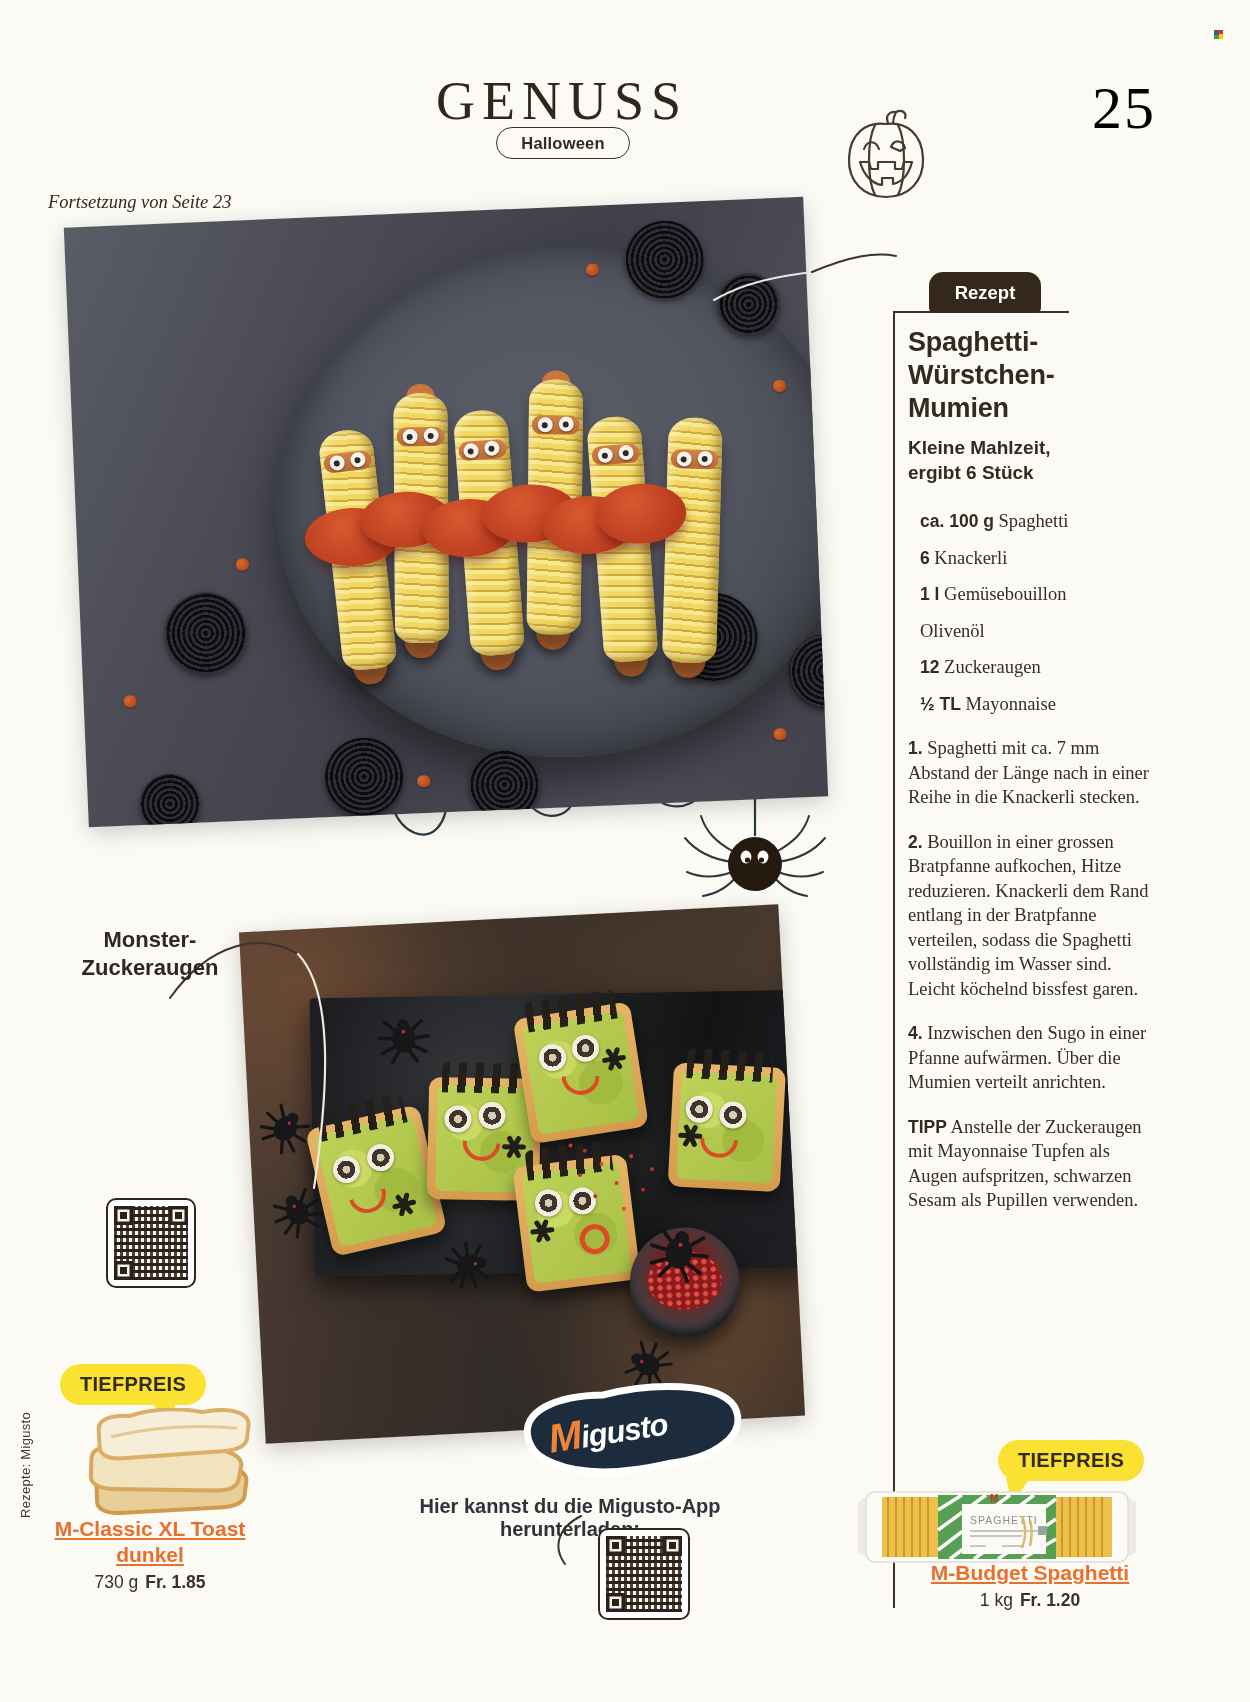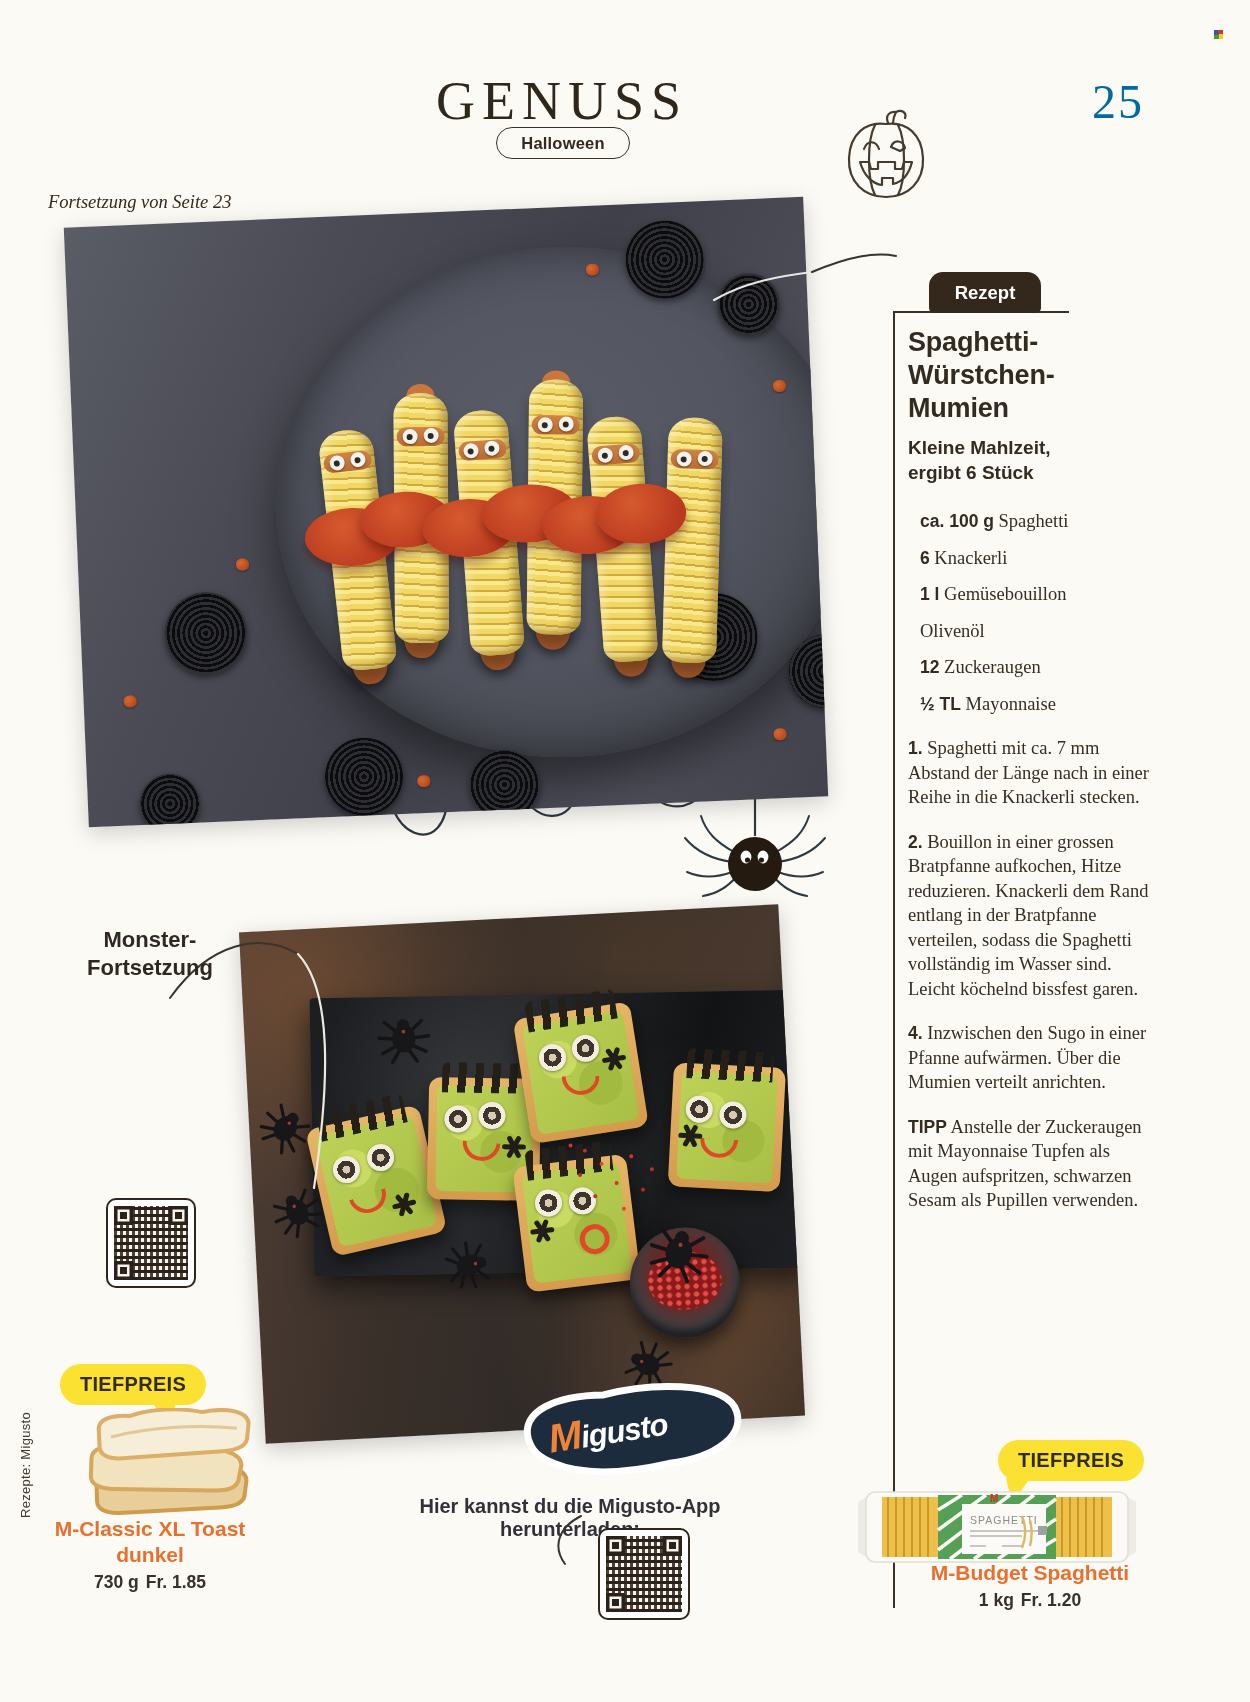--- a/index.html
+++ b/index.html
@@ -6,21 +6,21 @@
   .page{position:relative;width:1250px;height:1702px;background:#fbfaf5;overflow:hidden;
         font-family:"Liberation Sans",sans-serif;color:#332a20;}
   .abs{position:absolute;}
   .pre{white-space:pre-line;}
 
   
   .genuss{left:362px;top:70px;width:400px;text-align:center;font-family:"Liberation Serif",serif;
           font-size:54px;letter-spacing:7px;color:#2f261c;}
   .hallo-pill{left:496px;top:127px;width:132px;height:30px;border:1.6px solid #3a3126;border-radius:16px;
           text-align:center;line-height:30px;font-size:16.5px;font-weight:bold;color:#33291e;letter-spacing:.2px;}
-  .pagenum{left:1092px;top:74px;font-family:"Liberation Serif",serif;font-size:48px;color:#0369a1;letter-spacing:2px;}
+  .pagenum{left:1092px;top:74px;font-family:"Liberation Serif",serif;font-size:60px;color:#000000;letter-spacing:2px;}
   .regmark{left:1214px;top:30px;width:9px;height:9px;
      background:conic-gradient(from 0deg,#d03a2c 0 25%,#f4d414 0 50%,#3f9e44 0 75%,#3a57a5 0 100%);}
   .contnote{left:48px;top:192px;font-family:"Liberation Serif",serif;font-style:italic;font-size:18.5px;color:#36291c;}
 
   
   .photo1{left:76px;top:212px;width:740px;height:600px;transform:rotate(-2.4deg);
     background:linear-gradient(115deg,#5b5d66 0%,#4a4b54 28%,#3f4049 55%,#4c4d57 80%,#41424b 100%);
     overflow:hidden;box-shadow:0 6px 22px rgba(0,0,0,.18);}
   .plate{position:absolute;left:200px;top:40px;width:576px;height:510px;border-radius:50%;
     background:radial-gradient(ellipse at 46% 40%,#5e606c 0,#5a5c68 0,#535561 45%,#45474f 74%,#37383f 100%);
@@ -110,23 +110,23 @@
   .qr{position:relative;width:100%;height:100%;
     background:repeating-linear-gradient(90deg,rgba(43,33,24,.85) 0 3px,rgba(0,0,0,0) 3px 6px),
                repeating-linear-gradient(0deg,#2b2118 0 3px,#f6f4ef 3px 7px);}
   .qr b{position:absolute;width:19px;height:19px;background:#f6f4ef;box-shadow:inset 0 0 0 3.5px #2b2118;}
   .qr b::after{content:"";position:absolute;inset:6px;background:#2b2118;}
   .qr b.tl{left:0;top:0;} .qr b.tr{right:0;top:0;} .qr b.bl{left:0;bottom:0;}
 
   
   .tief{height:41px;background:#fbe232;border-radius:21px;color:#312b23;font-size:20px;font-weight:bold;
     text-align:center;line-height:41px;letter-spacing:.3px;padding:0 20px;}
-  .prod-name{text-align:center;font-size:21px;line-height:26px;font-weight:bold;color:#e8702e;}
+  .prod-name{text-align:center;font-size:21px;line-height:26px;font-weight:bold;color:#e8702e;text-decoration:underline;}
   .prod-price{text-align:center;font-size:17.5px;color:#38302a;}
-  .prod-price .wgt{font-weight:bold;margin-right:7px;}
+  .prod-price .wgt{font-weight:normal;margin-right:7px;}
   .prod-price b{font-weight:bold;}
   .promo-text{left:350px;top:1495px;width:440px;text-align:center;font-size:20px;font-weight:bold;color:#32313a;}
   .blob-wrap{left:514px;top:1384px;width:236px;height:92px;transform:rotate(-4deg);}
   .blob-text{position:absolute;left:34px;top:22px;transform:rotate(-5deg);font-style:italic;font-weight:bold;
     letter-spacing:-1px;}
   .blob-text .m{color:#ef8336;font-size:40px;}
   .blob-text .rest{color:#fff;font-size:31px;}
   .credit{left:18px;top:1378px;height:140px;writing-mode:vertical-rl;transform:rotate(180deg);
     font-size:13px;color:#3f382f;letter-spacing:.3px;}
 </style>
@@ -417,21 +417,21 @@
       <circle cx="20" cy="16.5" r="1.2" fill="#a33"></circle>
     </svg>
   </div>
 
   <svg class="abs" style="left:150px;top:920px;width:200px;height:280px" viewBox="0 0 200 280">
     <path d="M20 78 C60 22 110 12 148 34" stroke="#3a342c" stroke-width="2" fill="none" stroke-linecap="round"></path>
     <path d="M148 34 C182 70 180 160 164 268" stroke="#ece9e2" stroke-width="2.2" fill="none" stroke-linecap="round"></path>
   </svg>
 
   <div class="abs monster-title pre">Monster-
-Fortsetzung</div>
+Zuckeraugen</div>
   <div class="abs qr-frame" style="left:106px;top:1198px;width:74px;height:74px">
     <div class="qr">
         <b class="tl"></b>
         <b class="tr"></b>
         <b class="bl"></b>
       </div>
   </div>
 
   <div class="abs tief" style="left:60px;top:1364px">TIEFPREIS</div>
   <svg class="abs" style="left:150px;top:1402px;width:30px;height:30px" viewBox="0 0 30 30">

